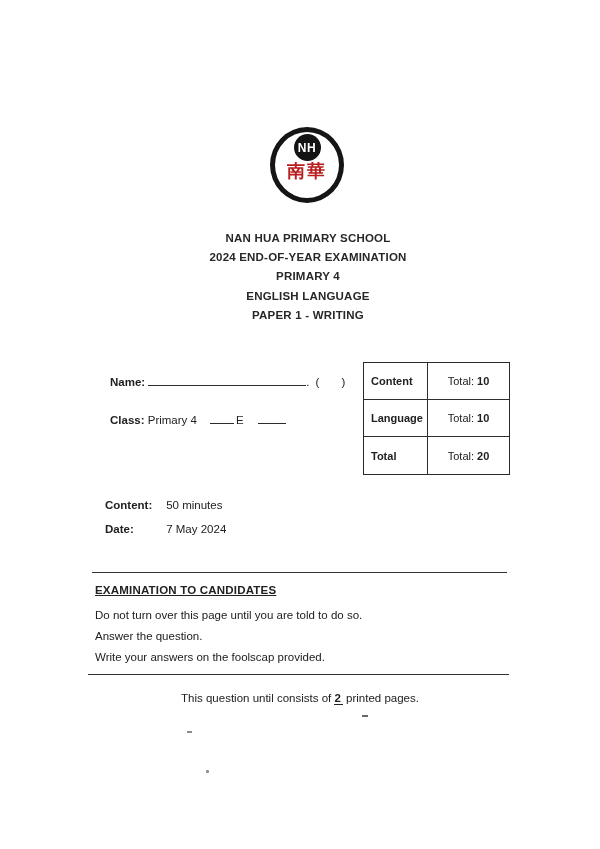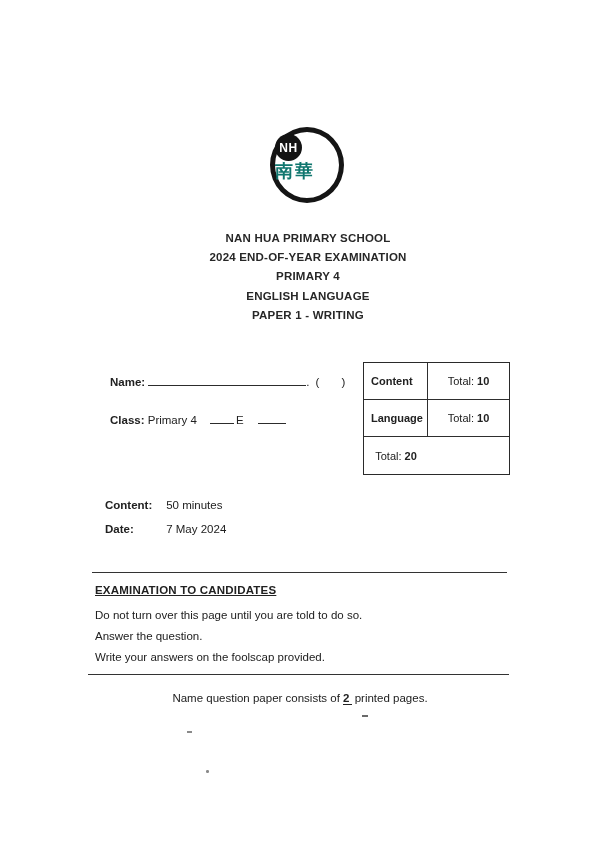--- a/index.html
+++ b/index.html
@@ -18,20 +18,21 @@
   .logo {
     position: absolute;
     left: 270px;
     top: 127px;
     width: 64px;
     height: 66px;
     border: 5px solid #151515;
     border-radius: 50%;
     display: flex;
     flex-direction: column;
+    align-items: center;
     background: #fff;
   }
   .logo-badge {
     margin-top: 2px;
     width: 27px;
     height: 27px;
     border-radius: 50%;
     background: #131313;
     color: #fff;
     font-weight: bold;
@@ -39,21 +40,21 @@
     letter-spacing: 0.5px;
     display: flex;
     align-items: center;
     justify-content: center;
   }
   .logo-cn {
     font-size: 18px;
     font-weight: bold;
     line-height: 20px;
     letter-spacing: 2px;
-    color: #0f766e;
+    color: #b91c1c;
     white-space: nowrap;
   }
 
   
   .header-block {
     position: absolute;
     top: 229px;
     left: 8px;
     width: 600px;
     text-align: center;
@@ -194,20 +195,21 @@
     <div class="mt-cell mt-label">Content</div>
     <div class="mt-cell mt-total">
       <span>Total:</span>
       <span class="mt-value">10</span>
     </div>
     <div class="mt-cell mt-label">Language</div>
     <div class="mt-cell mt-total">
       <span>Total:</span>
       <span class="mt-value">10</span>
     </div>
+    <div class="mt-cell mt-label mt-row-last" style="border-bottom:none">Total</div>
     <div class="mt-cell mt-total" style="border-bottom:none">
       <span>Total:</span>
       <span class="mt-value">20</span>
     </div>
   </div>
 
   <div class="detail-row row-duration">
     <span class="detail-label">Content:</span>
     <span>50 minutes</span>
   </div>
@@ -217,20 +219,20 @@
   </div>
 
   <div class="rule rule-top"></div>
   <div class="instructions-title">EXAMINATION TO CANDIDATES</div>
   <div class="instruction-item ins-0">Do not turn over this page until you are told to do so.</div>
   <div class="instruction-item ins-1">Answer the question.</div>
   <div class="instruction-item ins-2">Write your answers on the foolscap provided.</div>
   <div class="rule rule-bottom"></div>
 
   <div class="footer-note">
-    <span>Name question paper consists of </span><span class="footer-count">2</span><span> printed pages.</span>
+    <span>This question until consists of </span><span class="footer-count">2</span><span> printed pages.</span>
   </div>
 
   <div class="artifact art-1"></div>
   <div class="artifact art-2"></div>
   <div class="artifact art-3"></div>
 
 </div>
 
 </body></html>

